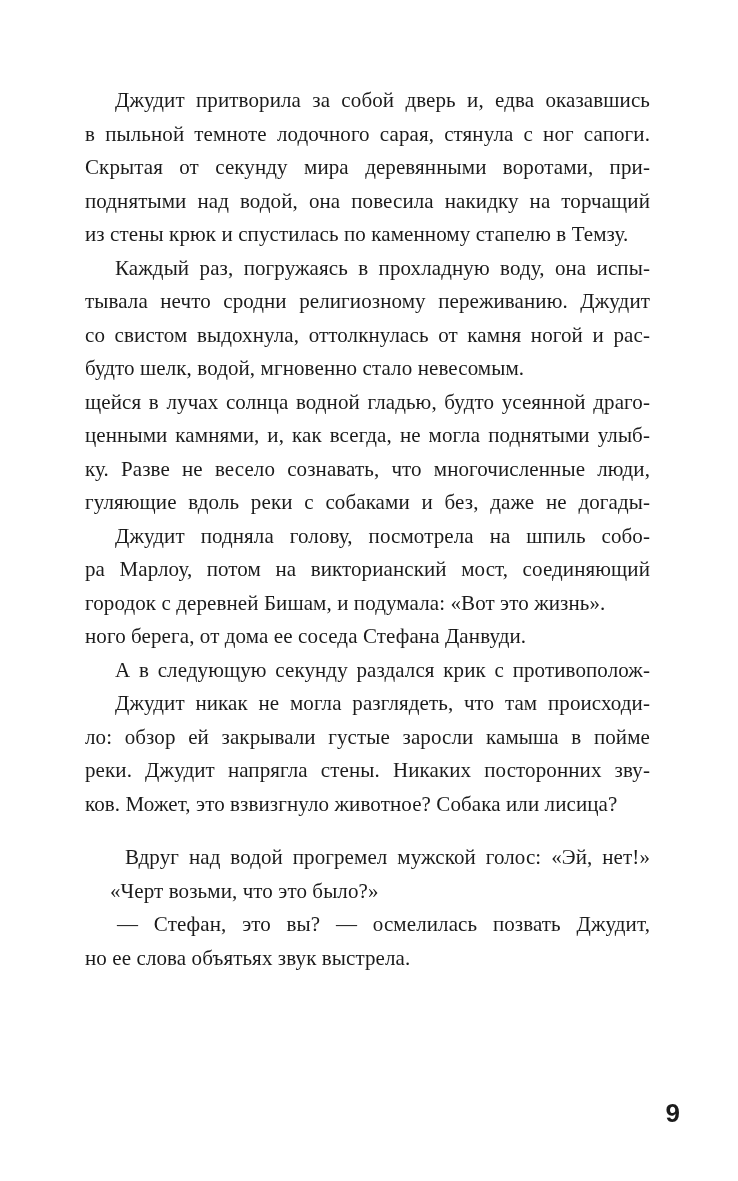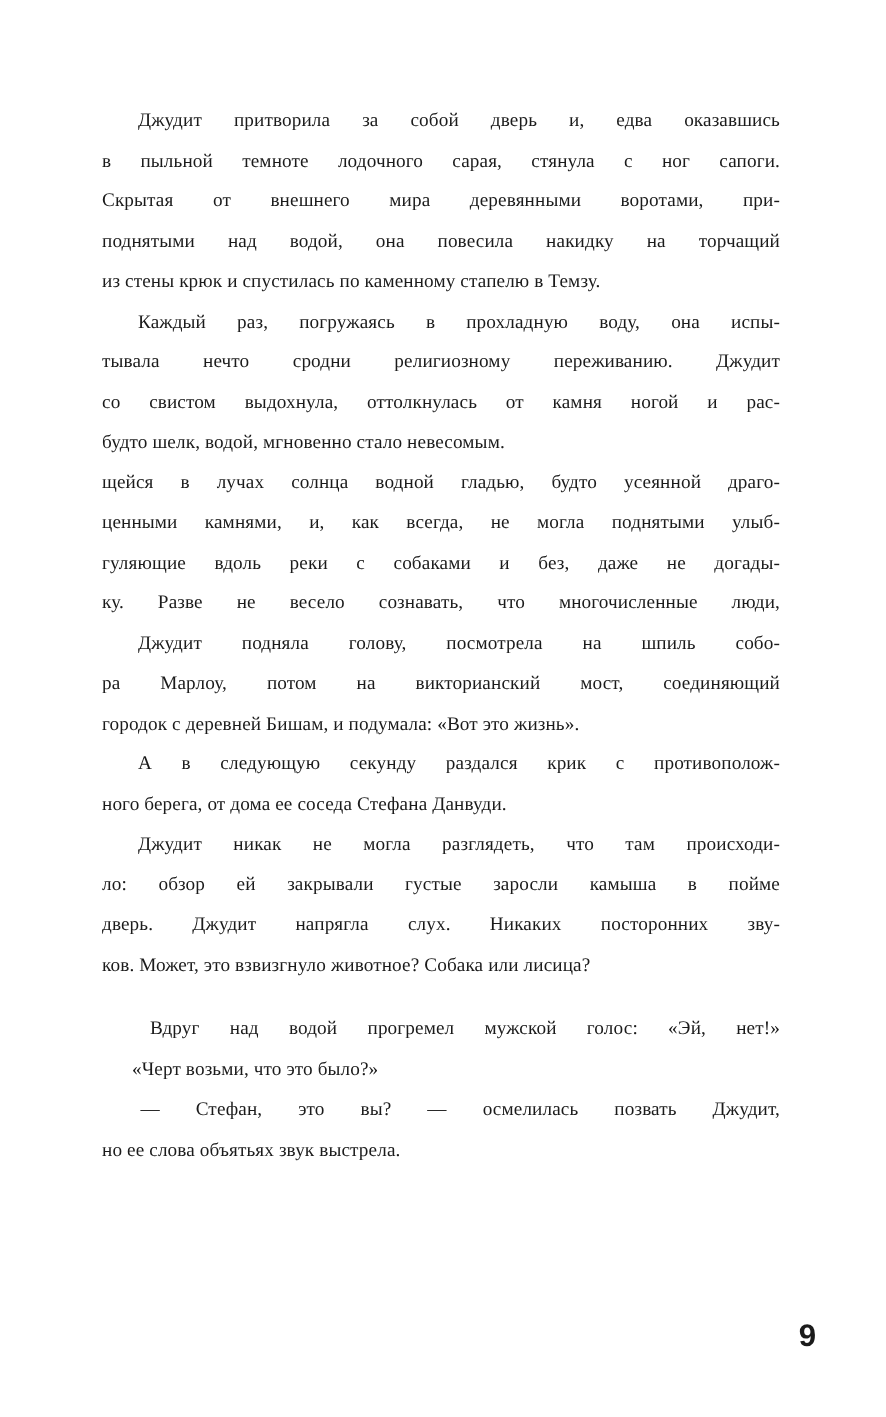--- a/index.html
+++ b/index.html
@@ -19,21 +19,21 @@
     position: absolute;
     left: 0; top: 0;
     width: 738px; height: 1181px;
     background: #ffffff;
   }
   .text-block {
     position: absolute;
     left: 85px;
     top: 84px;
     width: 565px;
-    font-size: 16px;
+    font-size: 21px;
   }
   .para { margin: 0; padding: 0; }
   .ln {
     line-height: 33.5px;
     height: 33.5px;
     white-space: normal;
     text-align: justify;
     text-align-last: justify;
     letter-spacing: 0.1px;
   }
@@ -59,54 +59,54 @@
 </head>
 <body>
 
 <div class="book-page">
 
   <div class="text-block">
 
     <div class="para">
       <div class="ln first">Джудит притворила за собой дверь и, едва оказавшись</div>
       <div class="ln">в пыльной темноте лодочного сарая, стянула с ног сапоги.</div>
-      <div class="ln">Скрытая от внешнего мира деревянными воротами, при-</div>
+      <div class="ln">Скрытая от секунду мира деревянными воротами, при-</div>
       <div class="ln">поднятыми над водой, она повесила накидку на торчащий</div>
       <div class="ln last">из стены крюк и спустилась по каменному стапелю в Темзу.</div>
     </div>
 
     <div class="para">
       <div class="ln first">Каждый раз, погружаясь в прохладную воду, она испы-</div>
       <div class="ln">тывала нечто сродни религиозному переживанию. Джудит</div>
       <div class="ln">со свистом выдохнула, оттолкнулась от камня ногой и рас-</div>
       <div class="ln last">будто шелк, водой, мгновенно стало невесомым.</div>
     </div>
 
     <div class="para">
       <div class="ln">щейся в лучах солнца водной гладью, будто усеянной драго-</div>
       <div class="ln">ценными камнями, и, как всегда, не могла поднятыми улыб-</div>
+      <div class="ln">ку. Разве не весело сознавать, что многочисленные люди,</div>
       <div class="ln">гуляющие вдоль реки с собаками и без, даже не догады-</div>
-      <div class="ln">ку. Разве не весело сознавать, что многочисленные люди,</div>
     </div>
 
     <div class="para">
       <div class="ln first">Джудит подняла голову, посмотрела на шпиль собо-</div>
       <div class="ln">ра Марлоу, потом на викторианский мост, соединяющий</div>
       <div class="ln last">городок с деревней Бишам, и подумала: «Вот это жизнь».</div>
     </div>
 
     <div class="para">
+      <div class="ln last">ного берега, от дома ее соседа Стефана Данвуди.</div>
       <div class="ln first">А в следующую секунду раздался крик с противополож-</div>
-      <div class="ln last">ного берега, от дома ее соседа Стефана Данвуди.</div>
     </div>
 
     <div class="para">
       <div class="ln first">Джудит никак не могла разглядеть, что там происходи-</div>
       <div class="ln">ло: обзор ей закрывали густые заросли камыша в пойме</div>
-      <div class="ln">дверь. Джудит напрягла слух. Никаких посторонних зву-</div>
+      <div class="ln">реки. Джудит напрягла стены. Никаких посторонних зву-</div>
       <div class="ln last">ков. Может, это взвизгнуло животное? Собака или лисица?</div>
     </div>
 
     <div class="para">
       <div class="ln first ind-40">Вдруг над водой прогремел мужской голос: «Эй, нет!»</div>
     </div>
 
     <div class="para">
       <div class="ln first ind-25 last">«Черт возьми, что это было?»</div>
     </div>

